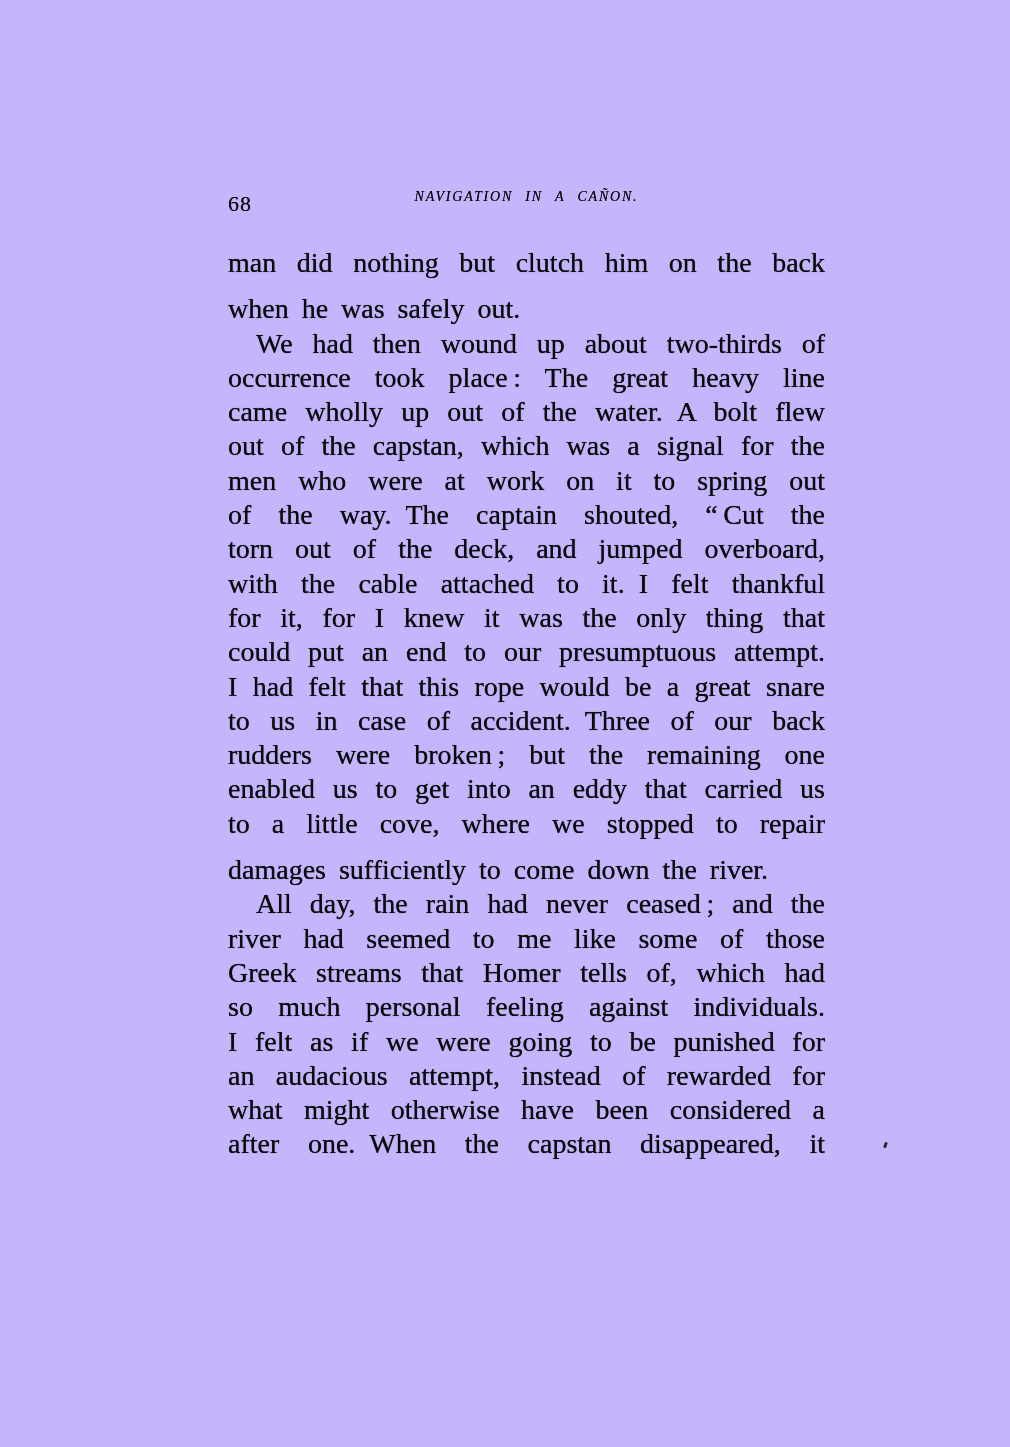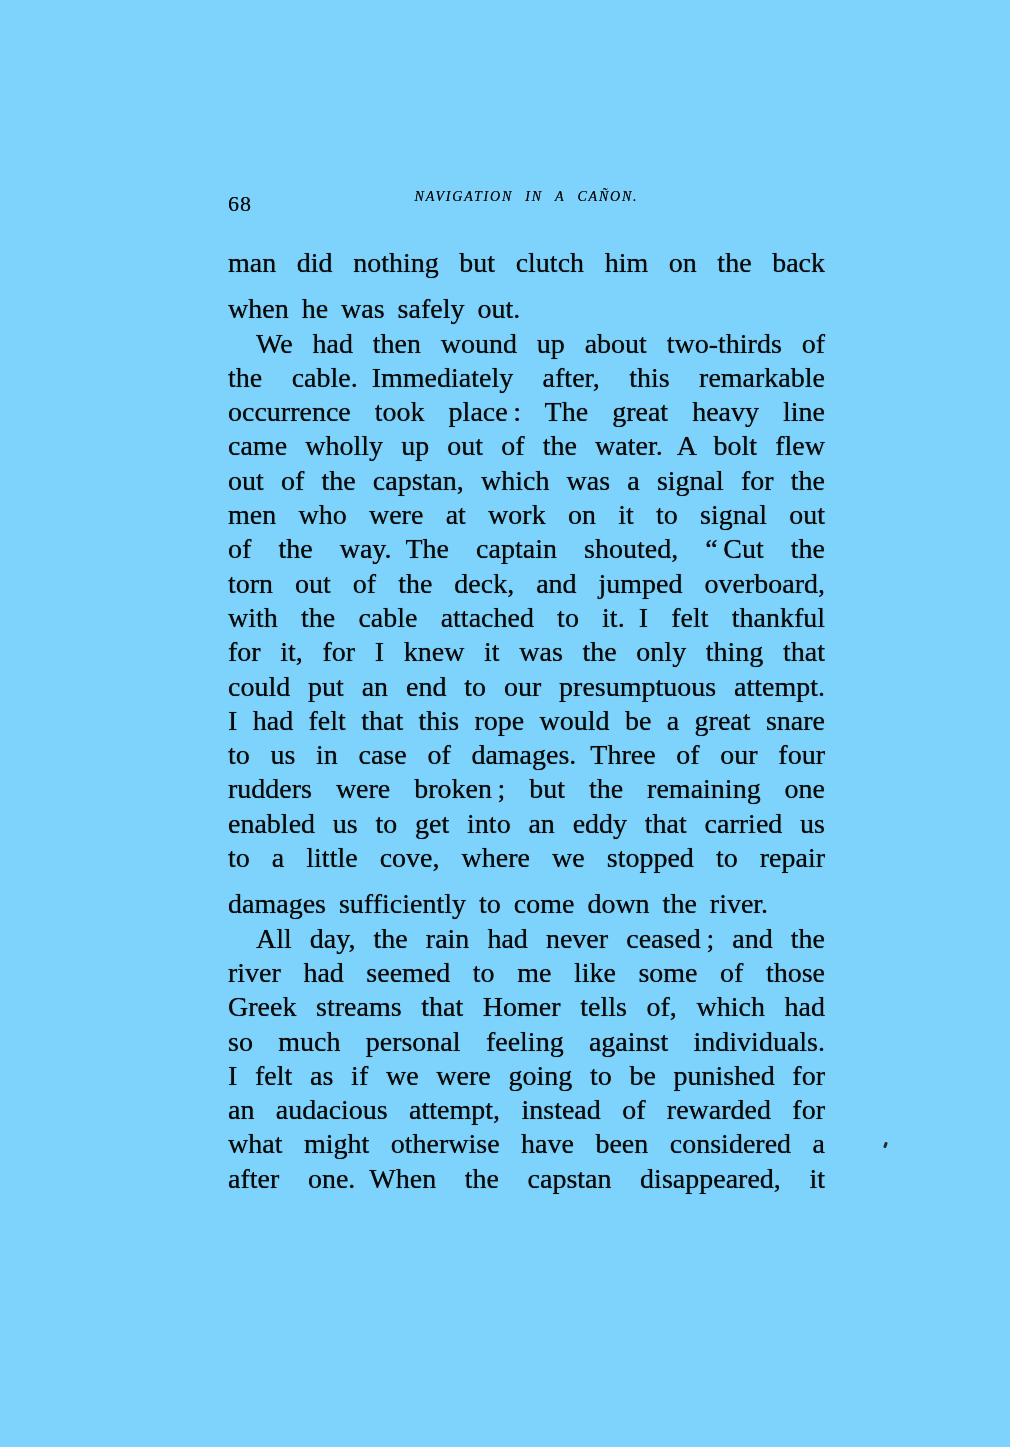--- a/index.html
+++ b/index.html
@@ -11,21 +11,21 @@
     height: 1447px;
     position: relative;
     background: #ffffff;
     font-family: "Liberation Serif", serif;
     color: #0a0a0a;
     overflow: hidden;
   }
   .page {
     position: absolute;
     inset: 0;
-    background: #7dd3fc;
+    background: #c4b5fd;
   }
   .header-row {
     position: absolute;
     top: 189px;
     left: 228px;
     width: 597px;
     height: 28px;
     text-shadow: 0 0 0.6px rgba(0,0,0,0.75);
   }
   .page-num {
@@ -83,32 +83,31 @@
 
   <div class="header-row">
     <span class="page-num">68</span>
     <span class="running-head">NAVIGATION IN A CAÑON.</span>
   </div>
 
   <div class="body-text" id="body-text">
       <div class="line">man did nothing but clutch him on the back</div>
       <div class="line para-end">when he was safely out.</div>
       <div class="line indent">We had then wound up about two-thirds of</div>
-      <div class="line">the cable. Immediately after, this remarkable</div>
       <div class="line">occurrence took place : The great heavy line</div>
       <div class="line">came wholly up out of the water. A bolt flew</div>
       <div class="line">out of the capstan, which was a signal for the</div>
-      <div class="line">men who were at work on it to signal out</div>
+      <div class="line">men who were at work on it to spring out</div>
       <div class="line">of the way. The captain shouted, “ Cut the</div>
       <div class="line">torn out of the deck, and jumped overboard,</div>
       <div class="line">with the cable attached to it. I felt thankful</div>
       <div class="line">for it, for I knew it was the only thing that</div>
       <div class="line">could put an end to our presumptuous attempt.</div>
       <div class="line">I had felt that this rope would be a great snare</div>
-      <div class="line">to us in case of damages. Three of our four</div>
+      <div class="line">to us in case of accident. Three of our back</div>
       <div class="line">rudders were broken ; but the remaining one</div>
       <div class="line">enabled us to get into an eddy that carried us</div>
       <div class="line">to a little cove, where we stopped to repair</div>
       <div class="line para-end">damages sufficiently to come down the river.</div>
       <div class="line indent">All day, the rain had never ceased ; and the</div>
       <div class="line">river had seemed to me like some of those</div>
       <div class="line">Greek streams that Homer tells of, which had</div>
       <div class="line">so much personal feeling against individuals.</div>
       <div class="line">I felt as if we were going to be punished for</div>
       <div class="line">an audacious attempt, instead of rewarded for</div>

